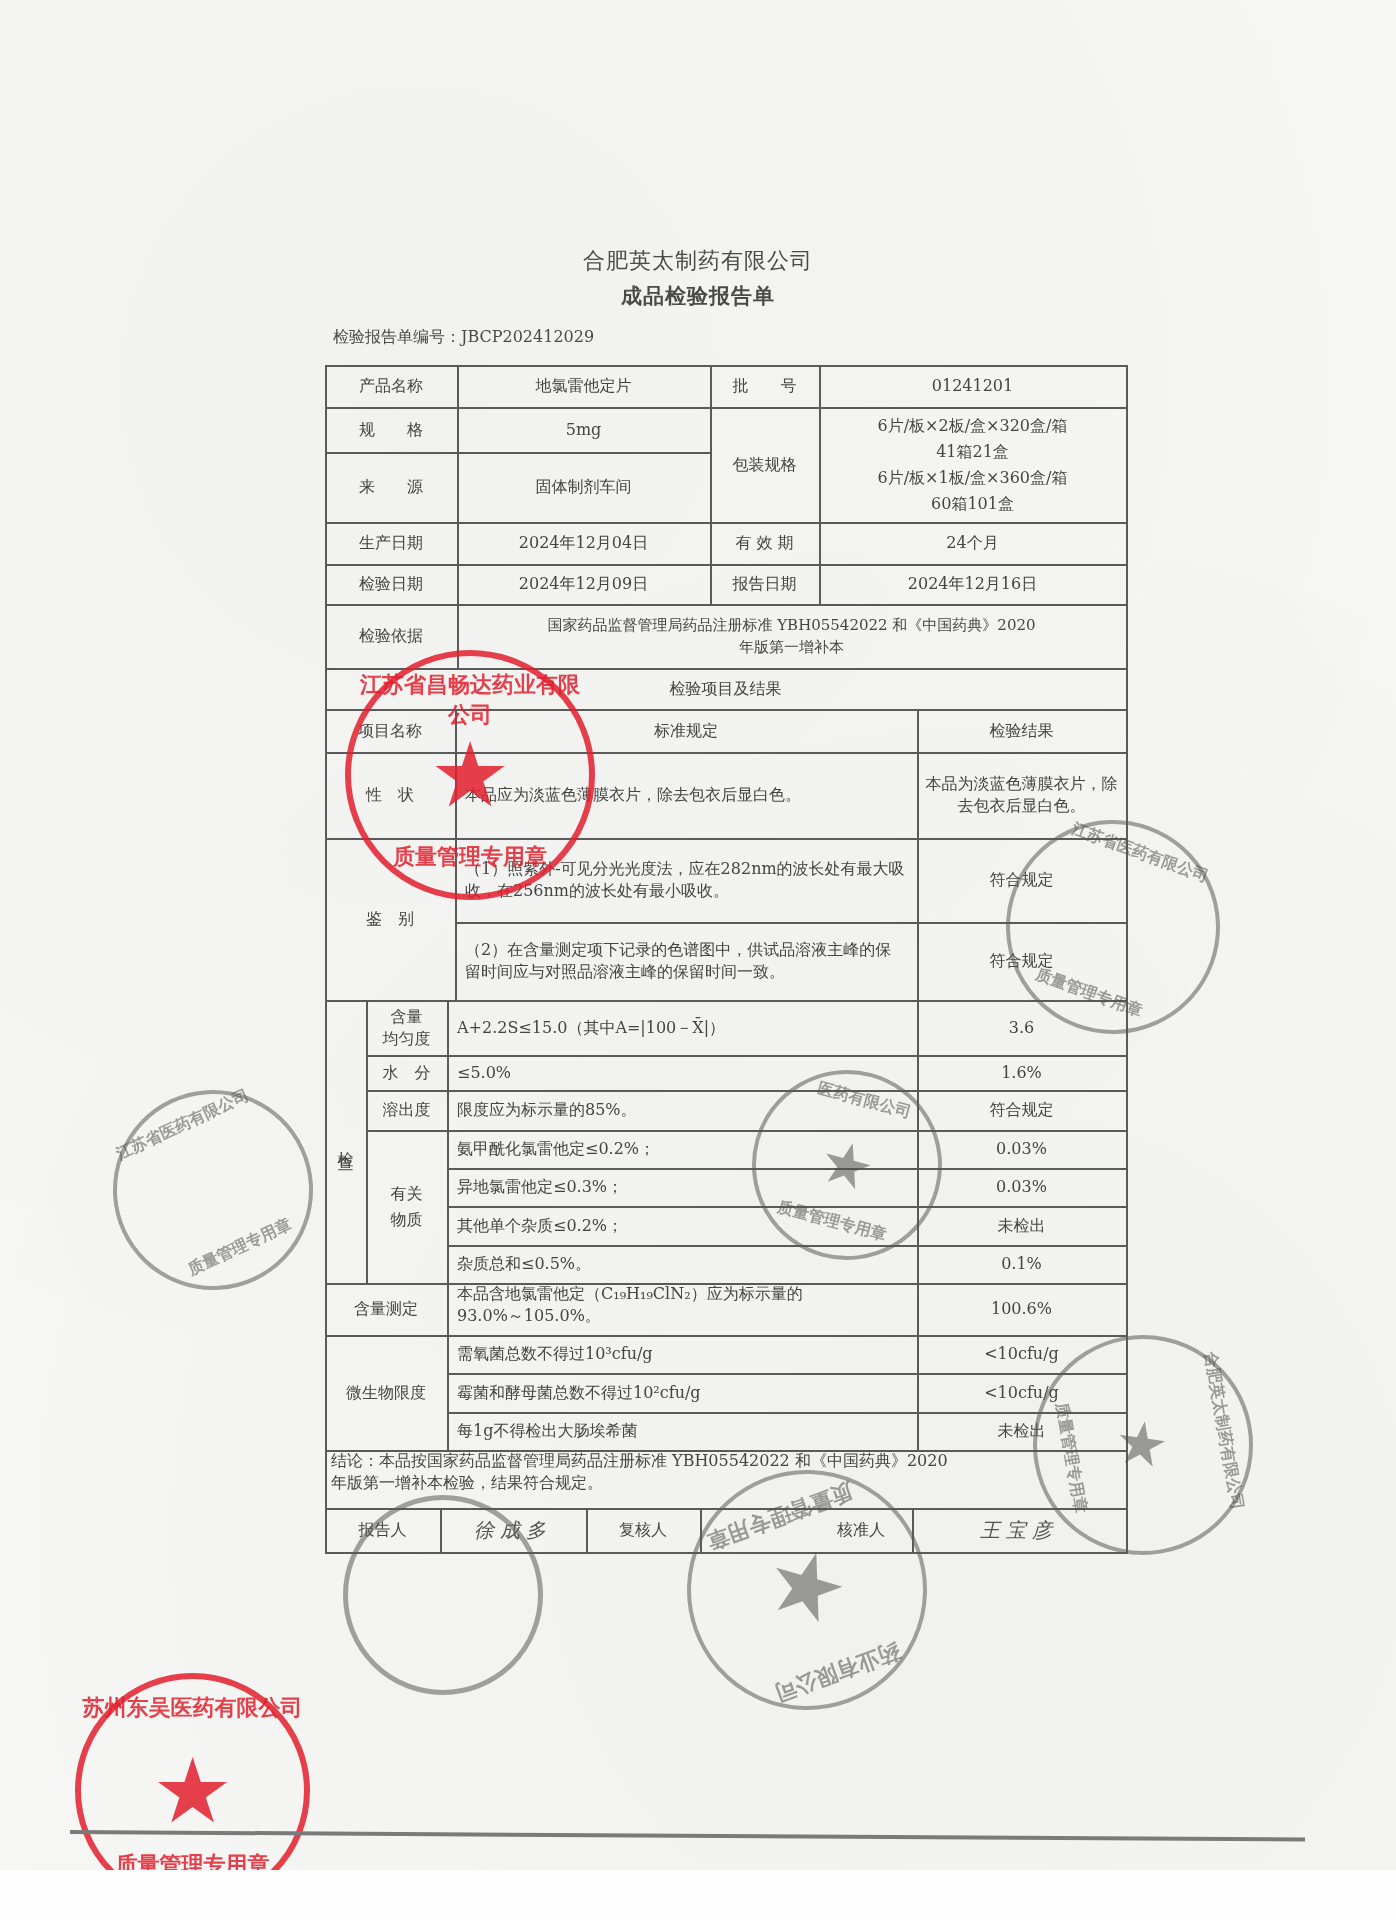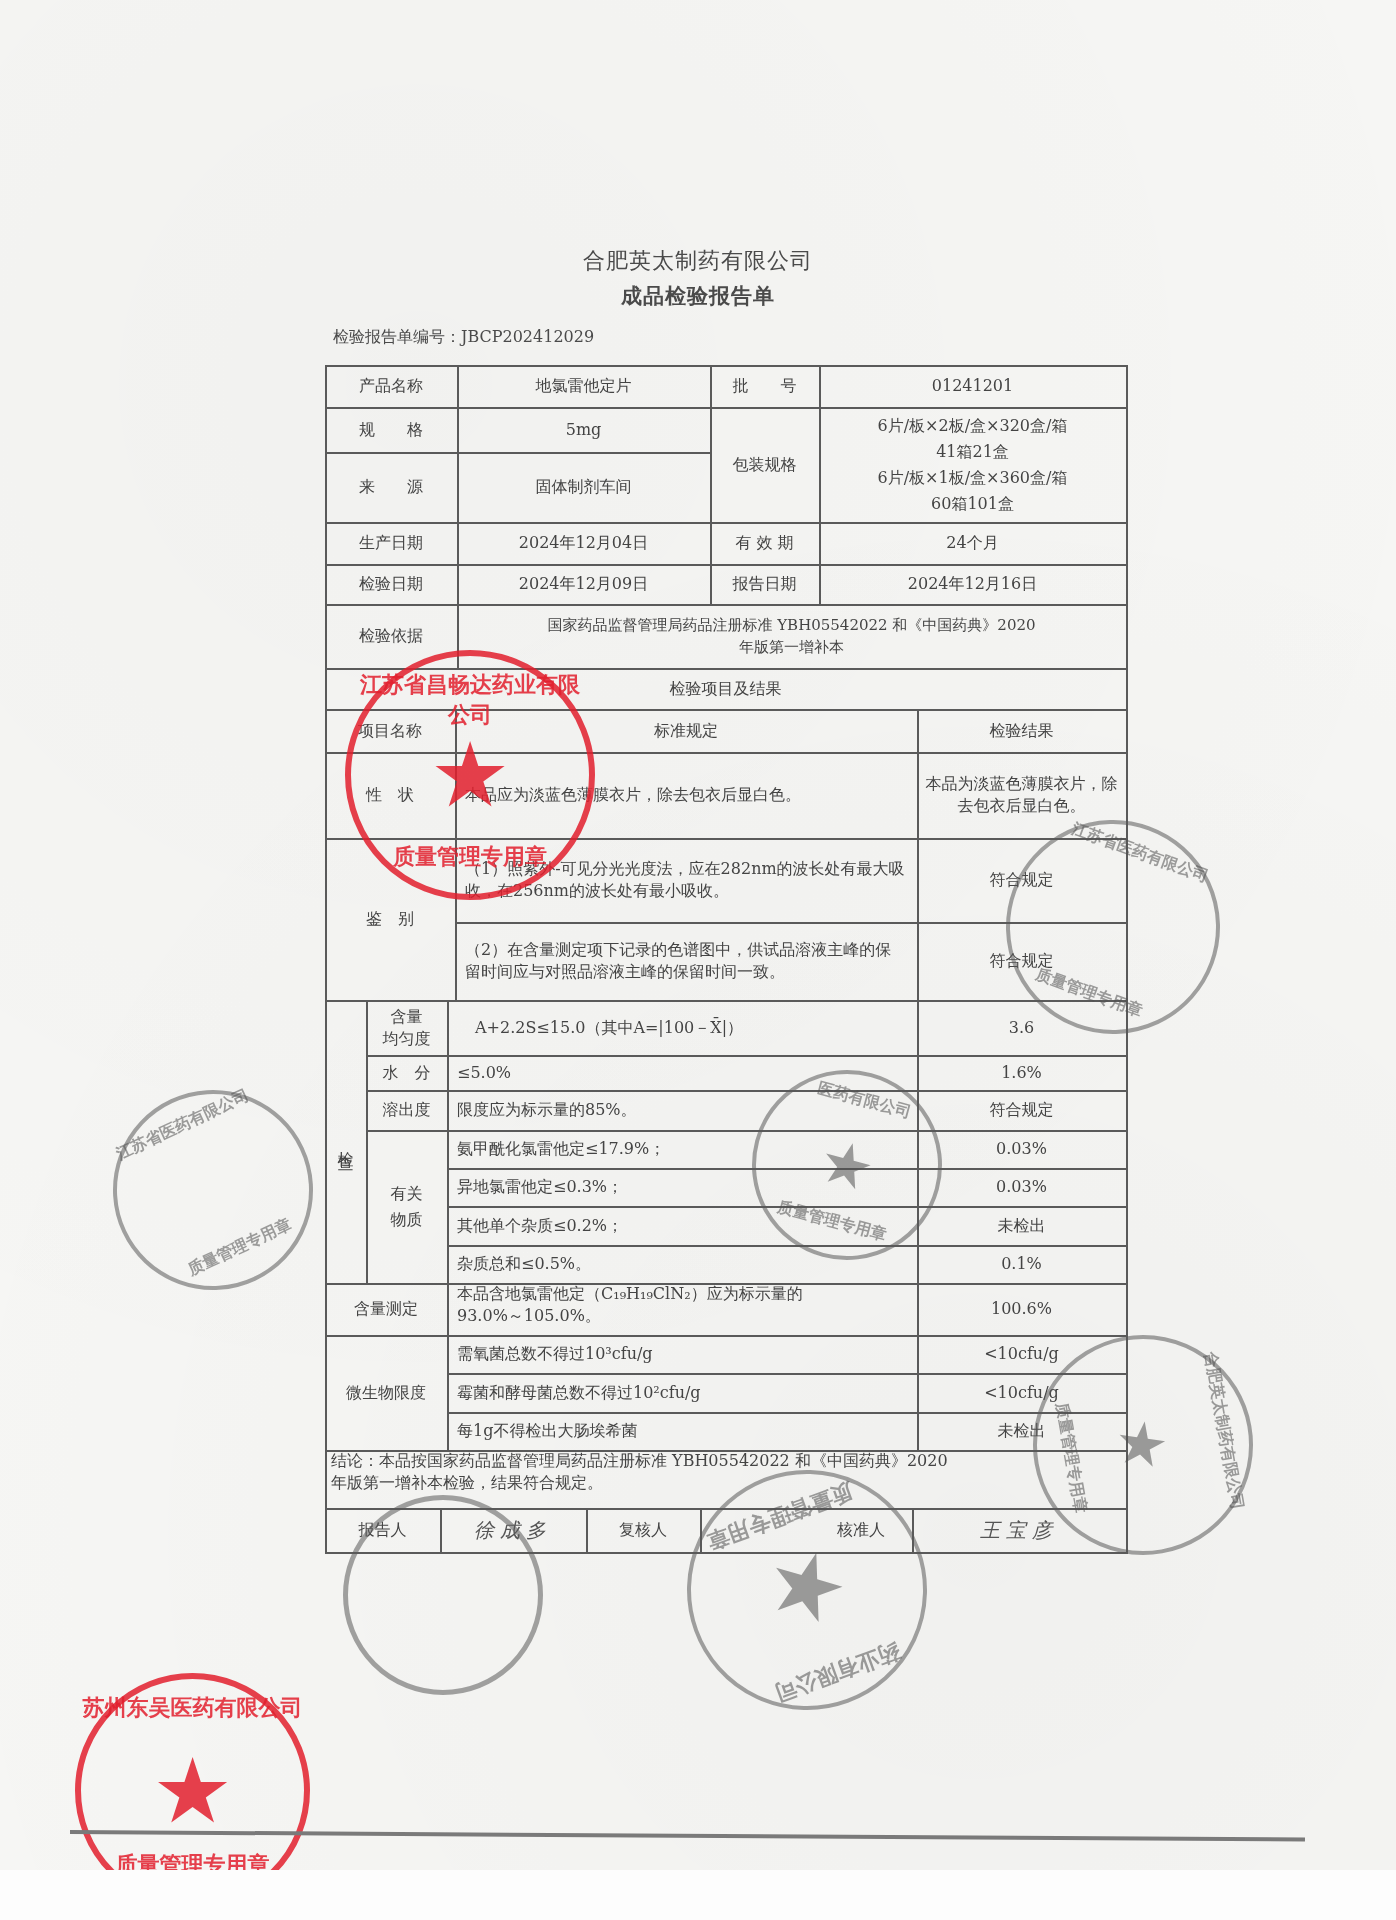--- a/index.html
+++ b/index.html
@@ -159,36 +159,36 @@
   <div class="cell" style="left:917px;top:838px;width:209px;height:84px">符合规定</div>
   <div class="cell left" style="left:455px;top:922px;width:462px;height:78px;padding-right:10px">（2）在含量测定项下记录的色谱图中，供试品溶液主峰的保留时间应与对照品溶液主峰的保留时间一致。</div>
   <div class="cell" style="left:917px;top:922px;width:209px;height:78px">符合规定</div>
 
   <div class="cell" style="left:325px;top:1000px;width:41px;height:283px;writing-mode:vertical-rl;letter-spacing:4px">检查</div>
 
   <div class="cell vert" style="left:366px;top:1000px;width:81px;height:55px;line-height:22px">
     <span>含量</span>
     <span>均匀度</span>
   </div>
-  <div class="cell left" style="left:465px;top:1000px;width:534px;height:55px">A+2.2S≤15.0（其中A=|100－X̄|）</div>
+  <div class="cell left" style="left:447px;top:1000px;width:534px;height:55px">A+2.2S≤15.0（其中A=|100－X̄|）</div>
   <div class="cell" style="left:917px;top:1000px;width:209px;height:55px">3.6</div>
 
   <div class="cell" style="left:366px;top:1055px;width:81px;height:35px">水　分</div>
   <div class="cell left" style="left:447px;top:1055px;width:470px;height:35px">≤5.0%</div>
   <div class="cell" style="left:917px;top:1055px;width:209px;height:35px">1.6%</div>
 
   <div class="cell" style="left:366px;top:1090px;width:81px;height:40px">溶出度</div>
   <div class="cell left" style="left:447px;top:1090px;width:470px;height:40px">限度应为标示量的85%。</div>
   <div class="cell" style="left:917px;top:1090px;width:209px;height:40px">符合规定</div>
 
   <div class="cell vert" style="left:366px;top:1130px;width:81px;height:153px;line-height:26px">
     <span>有关</span>
     <span>物质</span>
   </div>
-  <div class="cell left" style="left:447px;top:1130px;width:470px;height:38px">氨甲酰化氯雷他定≤17.9%；</div>
+  <div class="cell left" style="left:447px;top:1130px;width:470px;height:38px">氨甲酰化氯雷他定≤0.2%；</div>
   <div class="cell" style="left:917px;top:1130px;width:209px;height:38px">0.03%</div>
   <div class="cell left" style="left:447px;top:1168px;width:470px;height:38px">异地氯雷他定≤0.3%；</div>
   <div class="cell" style="left:917px;top:1168px;width:209px;height:38px">0.03%</div>
   <div class="cell left" style="left:447px;top:1206px;width:470px;height:39px">其他单个杂质≤0.2%；</div>
   <div class="cell" style="left:917px;top:1206px;width:209px;height:39px">未检出</div>
   <div class="cell left" style="left:447px;top:1245px;width:470px;height:38px">杂质总和≤0.5%。</div>
   <div class="cell" style="left:917px;top:1245px;width:209px;height:38px">0.1%</div>
 
   <div class="cell" style="left:325px;top:1283px;width:122px;height:52px">含量测定</div>
   <div class="cell vert left" style="left:447px;top:1283px;width:470px;height:52px;align-items:flex-start">

